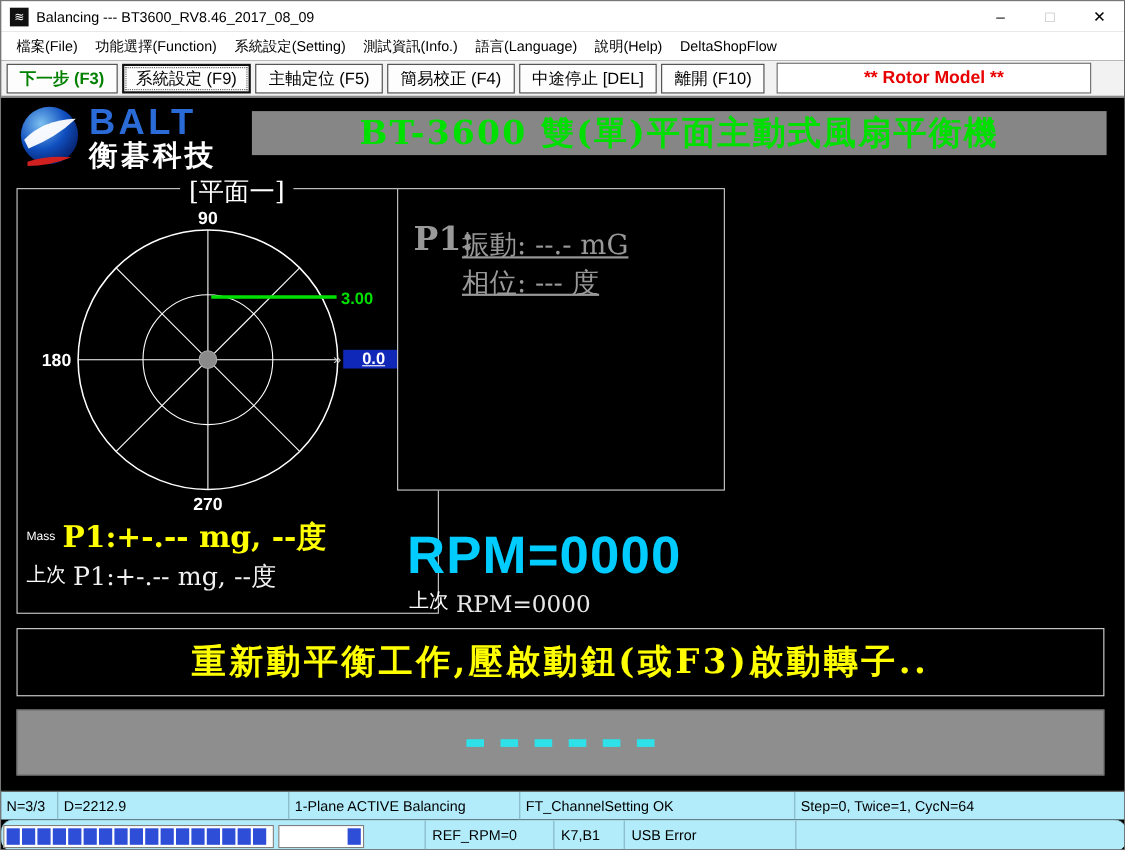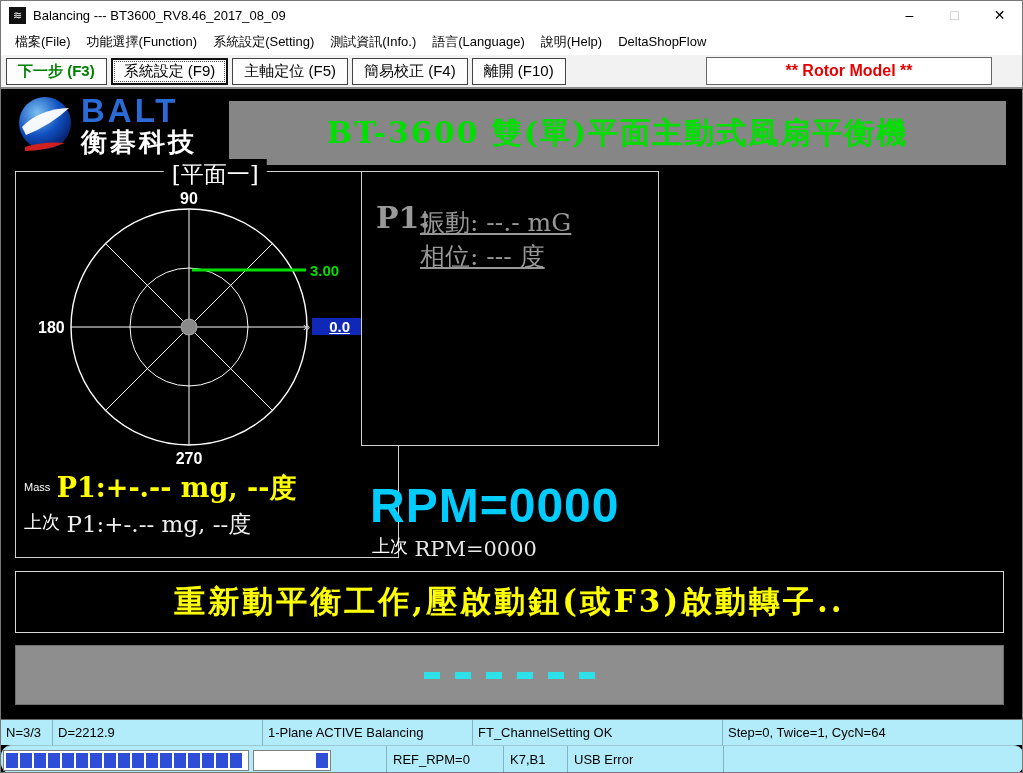--- a/index.html
+++ b/index.html
@@ -38,21 +38,21 @@
 
   
   .main { position:absolute; top:88px; left:0; width:1023px; height:630px; background:#000; }
 
   .logo { position:absolute; left:16px; top:6px; display:flex; align-items:flex-start; gap:8px; }
   .logo-text .brand { color:#2b6bd8; font-weight:bold; font-size:33px; letter-spacing:3px;
                       line-height:32px; font-family:"Liberation Sans",sans-serif; }
   .logo-text .company { color:#fff; font-weight:bold; font-size:26px; letter-spacing:3px;
                         line-height:30px; font-family:"DejaVu Serif",serif; }
 
-  .banner { position:absolute; left:228px; top:12px; width:777px; height:64px; background:#868686;
+  .banner { position:absolute; left:228px; top:12px; width:777px; height:40px; background:#868686;
             display:flex; align-items:center; justify-content:center;
             color:var(--accent-green,#00e000); font-weight:bold; font-size:30px; letter-spacing:2px;
             font-family:"DejaVu Serif",serif; }
 
   .panel { position:absolute; background:#000; border:1px solid #d0d0d0; }
   .plane-panel { left:14px; top:82px; width:384px; height:387px; }
   .reading-panel { left:360px; top:82px; width:298px; height:275px; }
 
   .plane-title { position:absolute; top:-13px; left:50%; transform:translateX(-42%);
                  background:#000; padding:0 8px; color:#fff; font-size:23px;
@@ -140,20 +140,21 @@
     <div class="menu-item">語言(Language)</div>
     <div class="menu-item">說明(Help)</div>
     <div class="menu-item">DeltaShopFlow</div>
   </div>
 
   <div class="toolbar">
     <div class="tb-btn next">下一步 (F3)</div>
     <div class="tb-btn focused">系統設定 (F9)</div>
     <div class="tb-btn">主軸定位 (F5)</div>
     <div class="tb-btn">簡易校正 (F4)</div>
+    <div class="tb-btn">中途停止 [DEL]</div>
     <div class="tb-btn">離開  (F10)</div>
     <div class="rotor-btn">** Rotor Model **</div>
   </div>
 
   <div class="main">
 
     <div class="logo">
       <svg width="56" height="64" viewBox="0 0 56 64">
         <defs>
           <radialGradient id="lg" cx="35%" cy="30%" r="80%">

